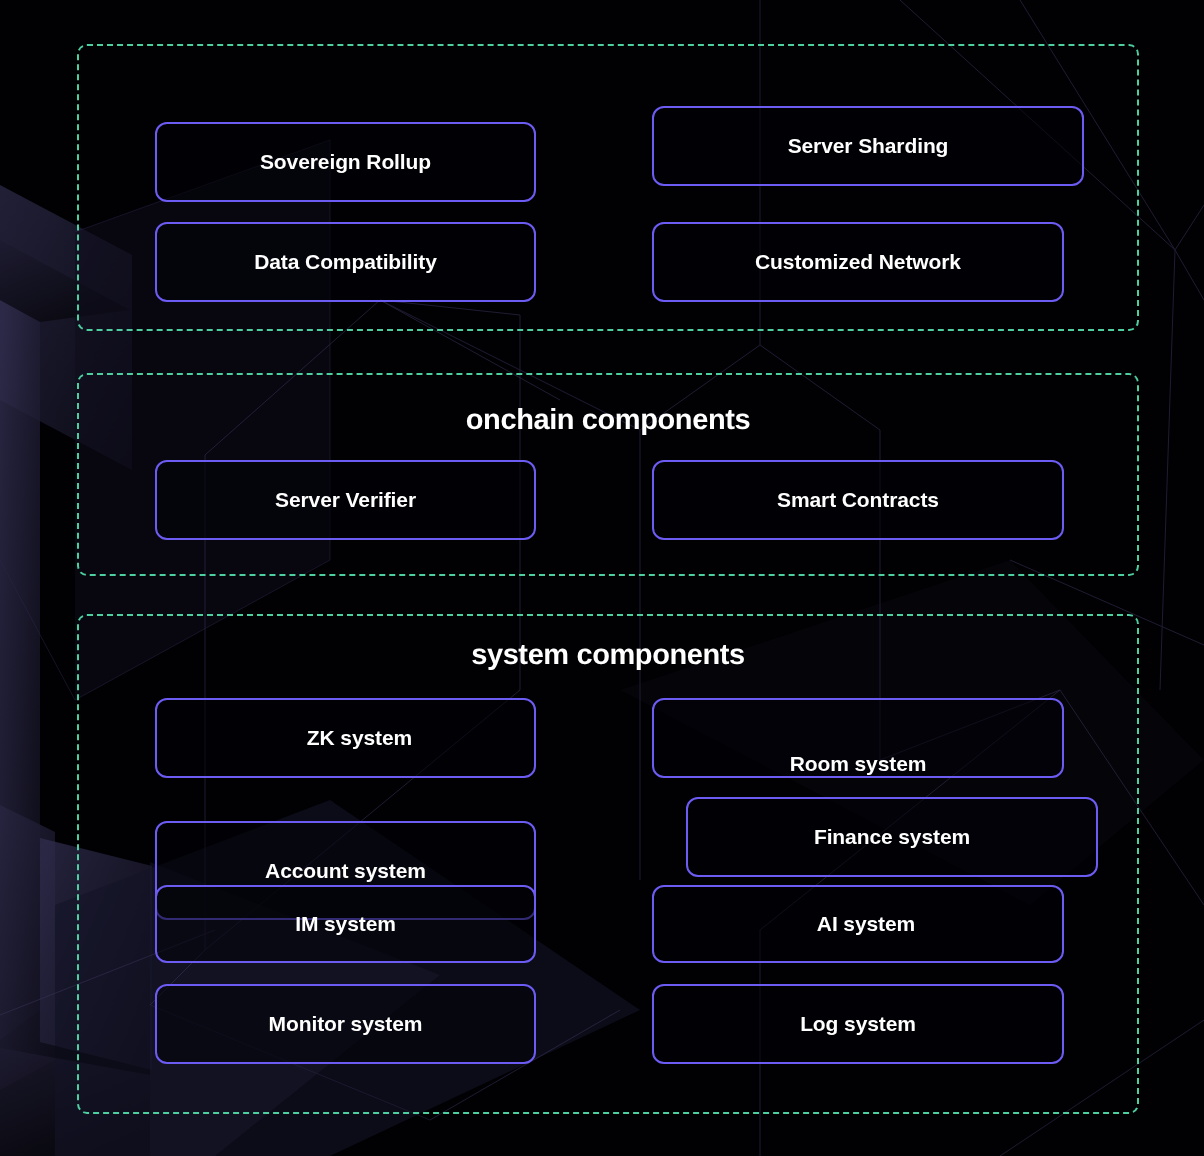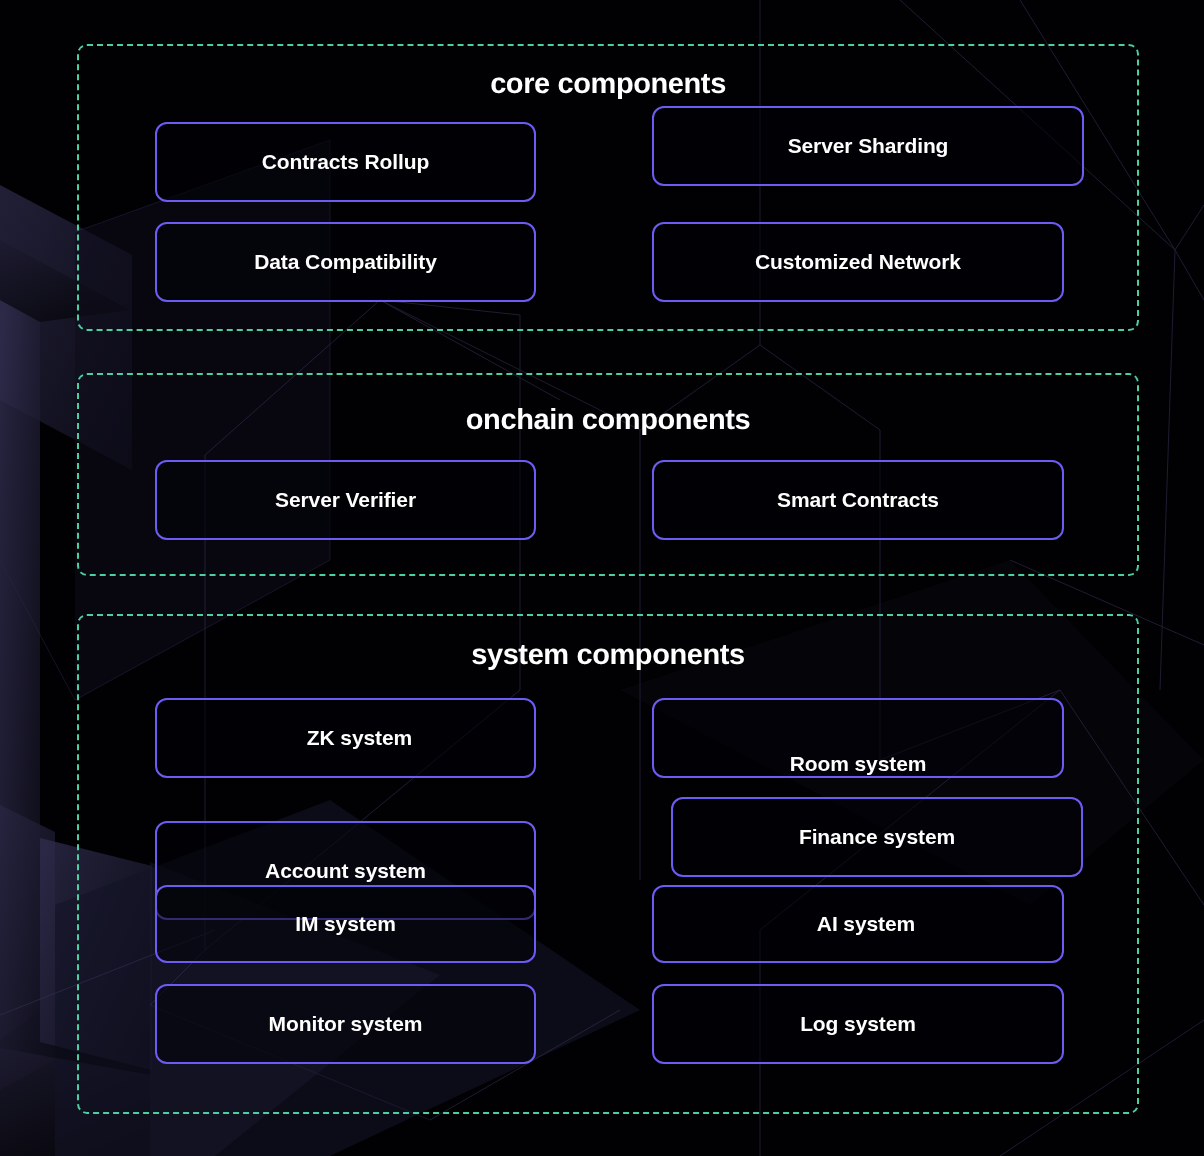--- a/index.html
+++ b/index.html
@@ -96,21 +96,21 @@
   #sec-onchain .section-title { top: 31px; }
   #n-onchain-0 { left: 76px;  top: 85px; width: 381px; height: 80px; }
   #n-onchain-1 { left: 573px; top: 85px; width: 412px; height: 80px; }
 
   
   #sec-module      { left: 77px;  top: 614px;  width: 1062px; height: 500px; }
   #sec-module .section-title { top: 25px; }
   #n-mod-0 { left: 76px;  top: 82px;  width: 381px; height: 80px; padding-left: 28px; }
   #n-mod-1 { left: 573px; top: 82px;  width: 412px; height: 80px; align-items: flex-end; }
   #n-mod-2 { left: 76px;  top: 181px; width: 381px; height: 99px; margin-top: 24px; }
-  #n-mod-3 { left: 592px; top: 181px; width: 412px; height: 80px; }
+  #n-mod-3 { left: 607px; top: 181px; width: 412px; height: 80px; }
   #n-mod-4 { left: 76px;  top: 269px; width: 381px; height: 78px; }
   #n-mod-5 { left: 573px; top: 269px; width: 412px; height: 78px; padding-left: 16px; }
   #n-mod-6 { left: 76px;  top: 368px; width: 381px; height: 80px; }
   #n-mod-7 { left: 573px; top: 368px; width: 412px; height: 80px; }
 </style>
 </head>
 <body>
 
 <div id="stage">
 
@@ -178,24 +178,23 @@
       <path d="M 75,232 L 330,140"></path>
       <path d="M 75,700 L 330,560"></path>
       <path d="M 0,560 L 75,700"></path>
       <path d="M 150,1005 L 430,1120"></path>
     </g>
   </svg>
 
   <div id="content">
 
     <div class="section" id="sec-core">
-      <div class="section-title">core components</div>
 
       <div class="node" id="n-core-0">
-        <span class="node-label">Contracts Rollup</span>
+        <span class="node-label">Sovereign Rollup</span>
       </div>
       <div class="node" id="n-core-1">
         <span class="node-label">Server Sharding</span>
       </div>
       <div class="node" id="n-core-2">
         <span class="node-label">Data Compatibility</span>
       </div>
       <div class="node" id="n-core-3">
         <span class="node-label">Customized Network</span>
       </div>

